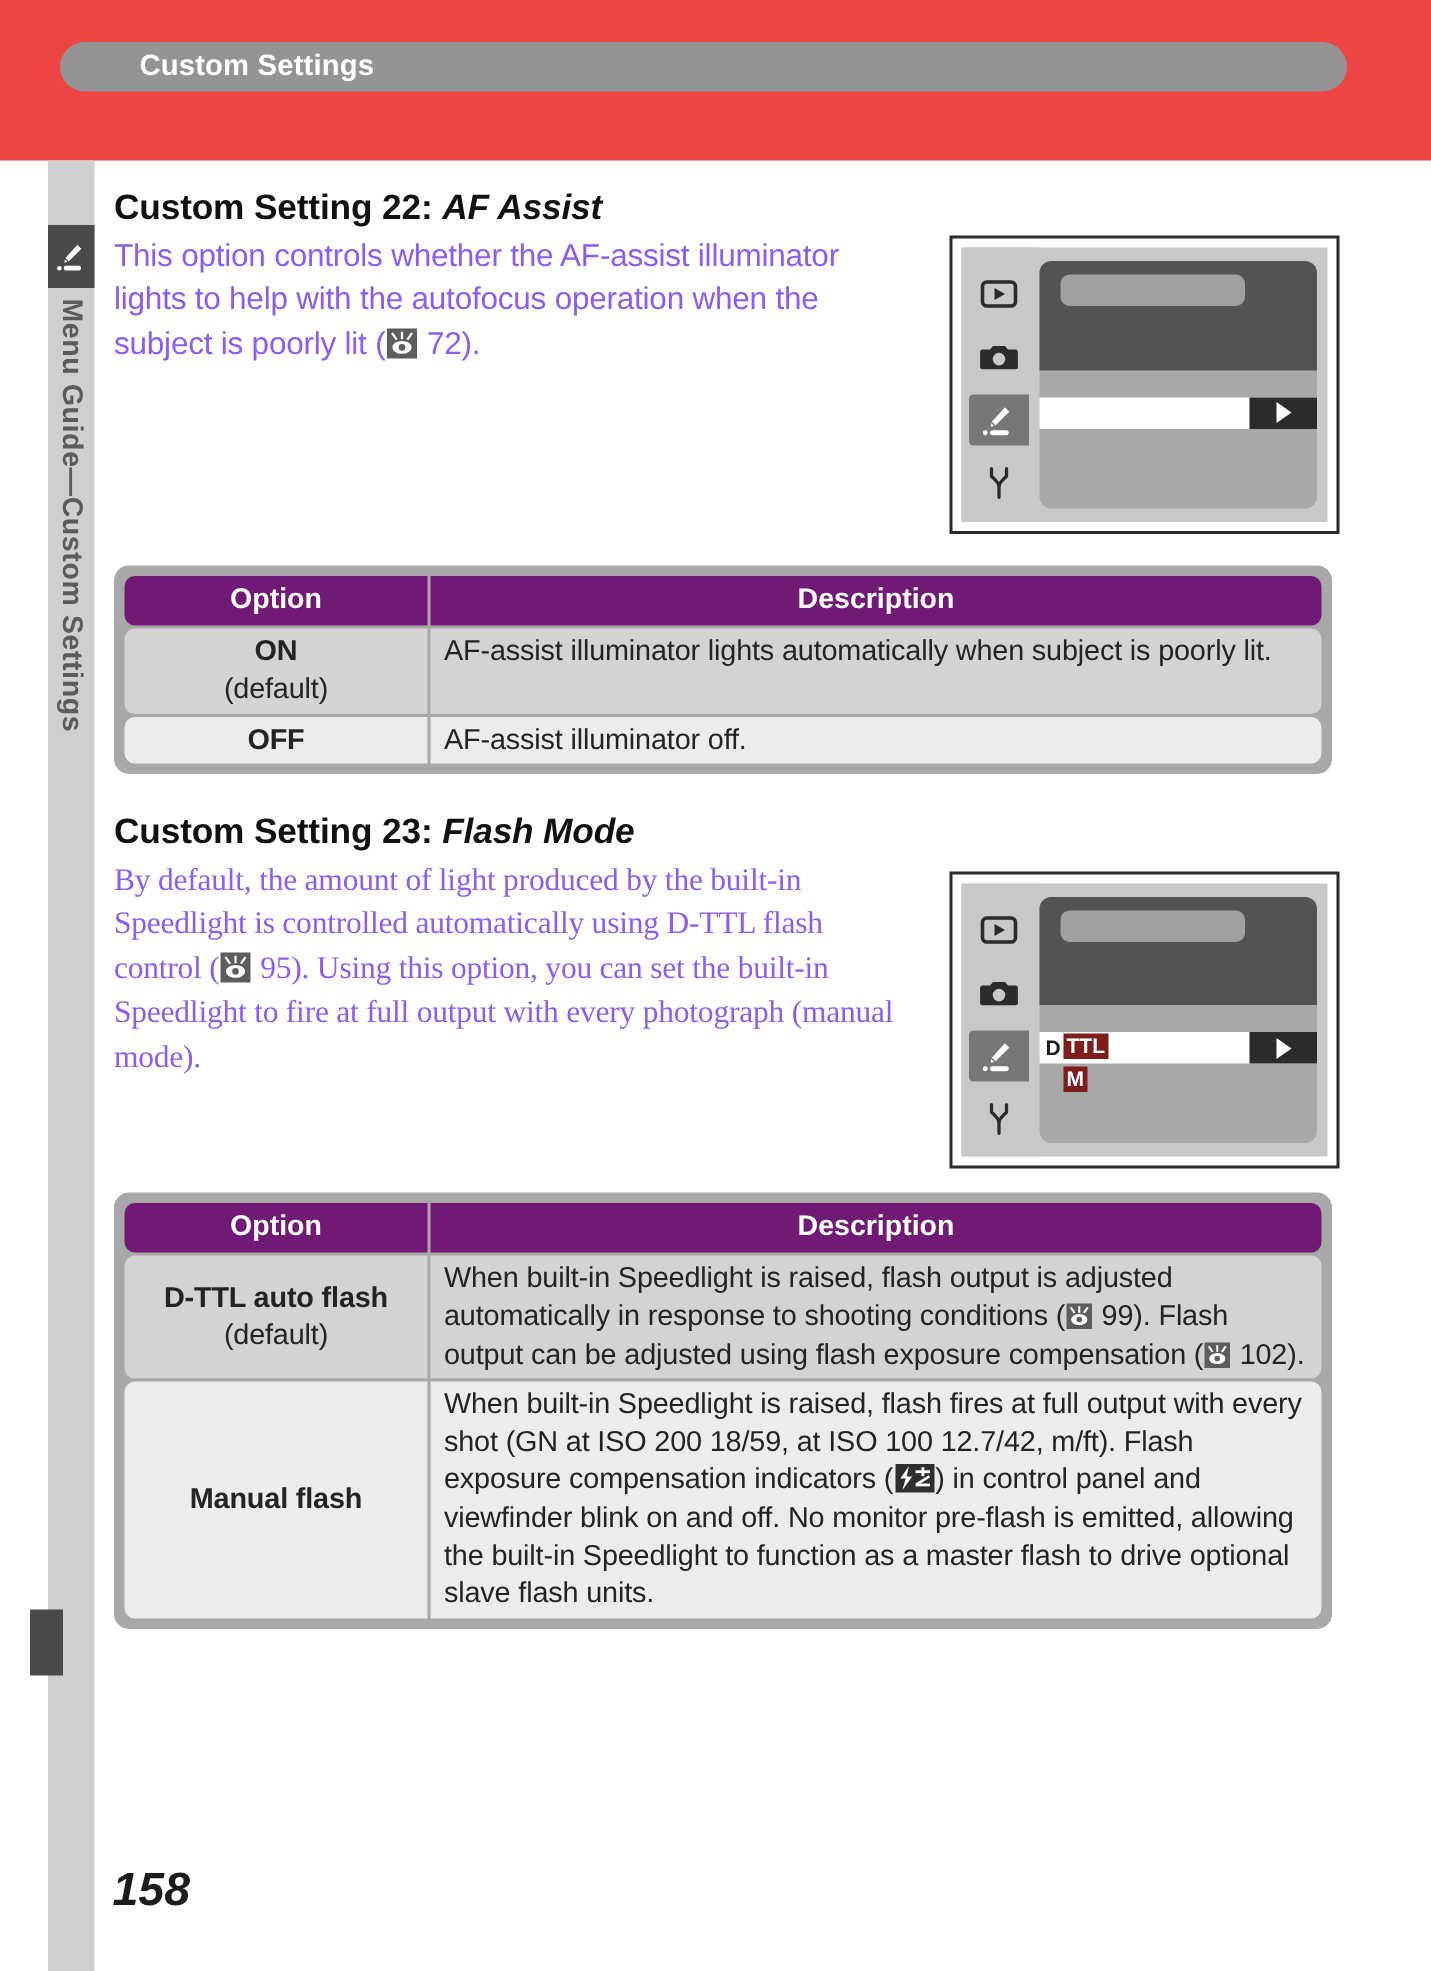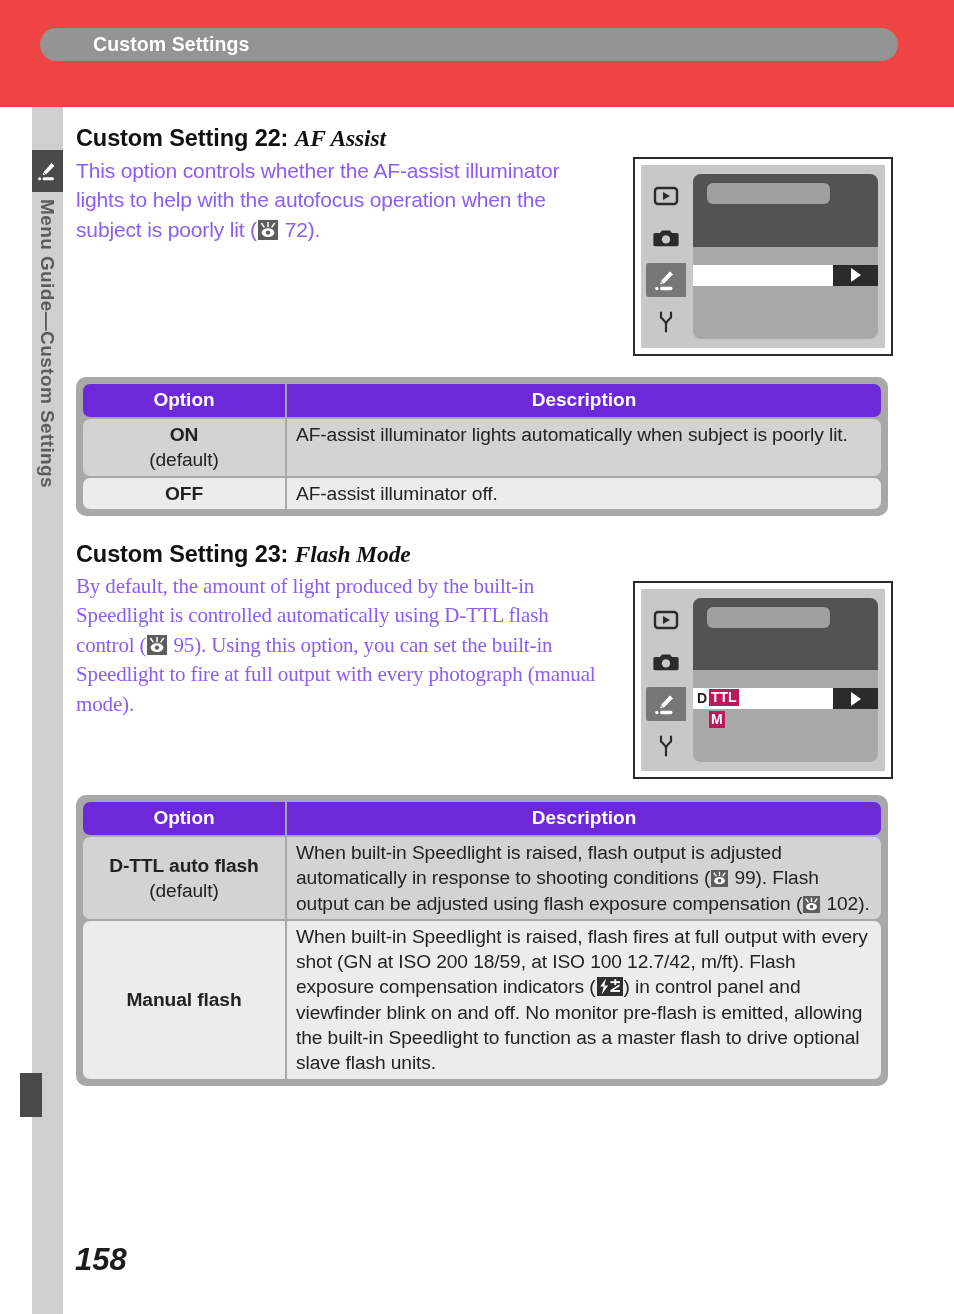--- a/index.html
+++ b/index.html
@@ -91,21 +91,20 @@
 
   h2.section-title {
     margin: 0;
     font-size: 23.5px;
     font-weight: bold;
     letter-spacing: -0.1px;
     color: #111111;
   }
   h2.section-title .ital {
     font-style: italic;
-    font-family: Liberation Serif, serif;
   }
 
   p.body-text {
     margin: 0;
     font-size: 21px;
     line-height: 29.4px;
     color: #8b5cf6;
     letter-spacing: -0.15px;
   }
 
@@ -198,21 +197,21 @@
   }
   .lcd-val {
     position: absolute;
     font-size: 14px;
     font-weight: bold;
     font-family: "Liberation Sans", sans-serif;
     line-height: 16px;
   }
   .lcd-chip {
     display: inline-block;
-    background: #be185d;
+    background: #7f1d1d;
     color: #ffffff;
     padding: 0 2px;
     line-height: 17px;
     text-align: center;
   }
 
   
   .opt-table {
     position: absolute;
     background: #a8a8a8;
@@ -220,21 +219,21 @@
     padding: 5px;
     box-sizing: border-box;
   }
   .opt-table table {
     border-collapse: separate;
     border-spacing: 2px;
     width: 100%;
     table-layout: fixed;
   }
   .opt-table th {
-    background: #6d28d9;
+    background: #701a75;
     color: #ffffff;
     font-size: 19px;
     font-weight: bold;
     padding: 5px 0 6px 0;
     text-align: center;
   }
   .opt-table th.c1 { border-radius: 7px 0 0 7px; }
   .opt-table th.c2 { border-radius: 0 7px 7px 0; }
   .opt-table td {
     font-size: 19.2px;

